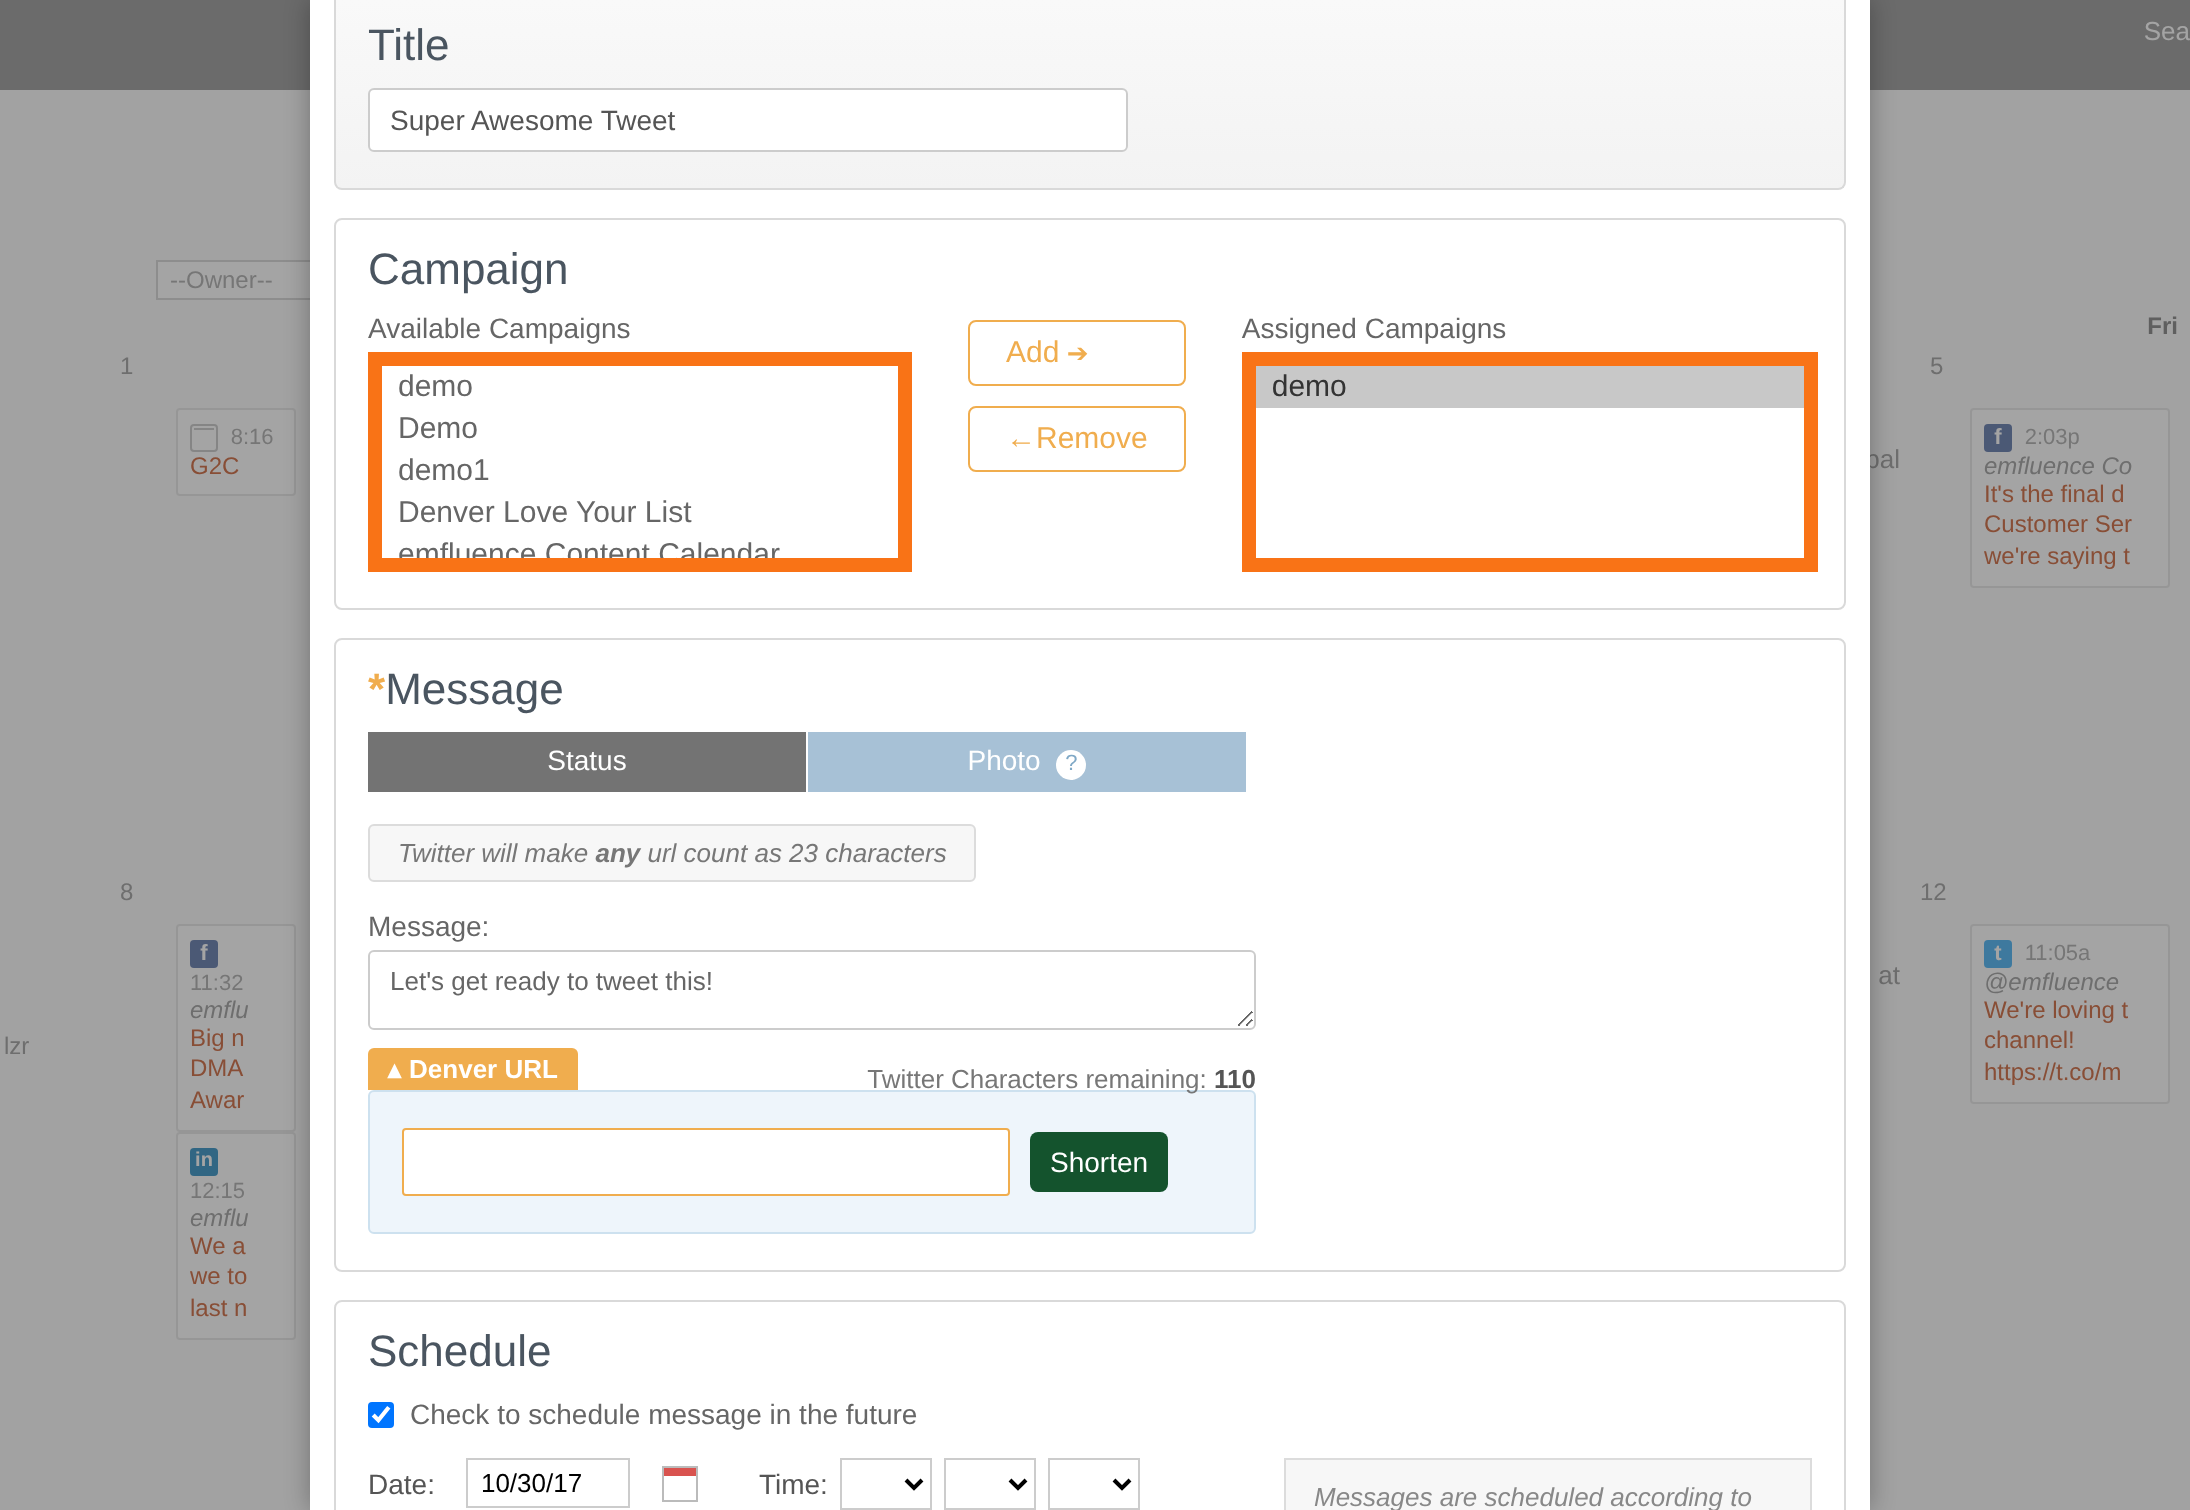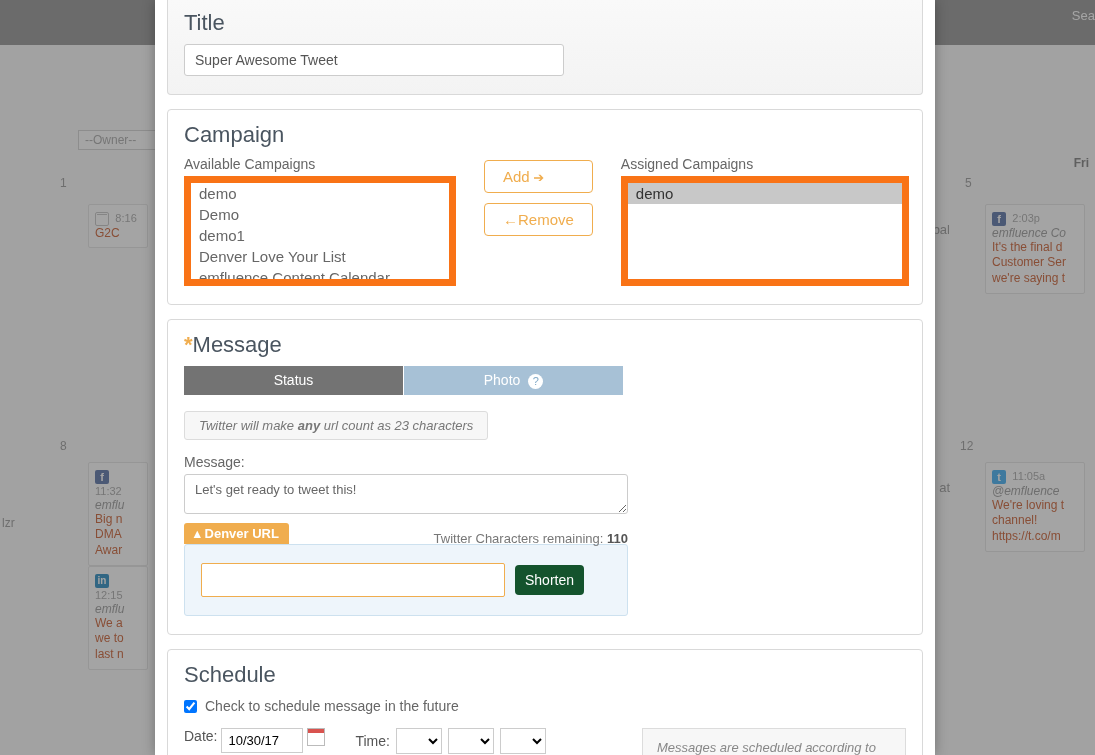--- a/index.html
+++ b/index.html
@@ -168,21 +168,21 @@
 .small-select { border:1px solid #ccc; background:#fff; height:26px;
   width:46px; font-size:13px; padding:0 4px; }
 .tz-box {
   margin-left:auto; border:1px solid #dcdcdc; background:#f7f7f7;
   padding:10px 14px; font-size:13px; font-style:italic; color:#888;
   width:264px; line-height:1.4;
 }
 .check-row { display:flex; align-items:center; gap:8px; margin-top:10px;
   font-size:14px; color:#666; }
 .sched-grid { display:flex; align-items:flex-start; gap:30px; margin-top:14px; }
-.sched-left { display:flex; gap:4px; }
+.sched-left { display:flex; align-items:center; gap:16px; }
 .sched-time { display:flex; align-items:center; gap:6px; }
 
 
 </style>
 </head>
 <body>
 
 <div class="bg-overlay">
   <div class="bg-topbar"></div>
   <div class="bg-search">Sea</div>

